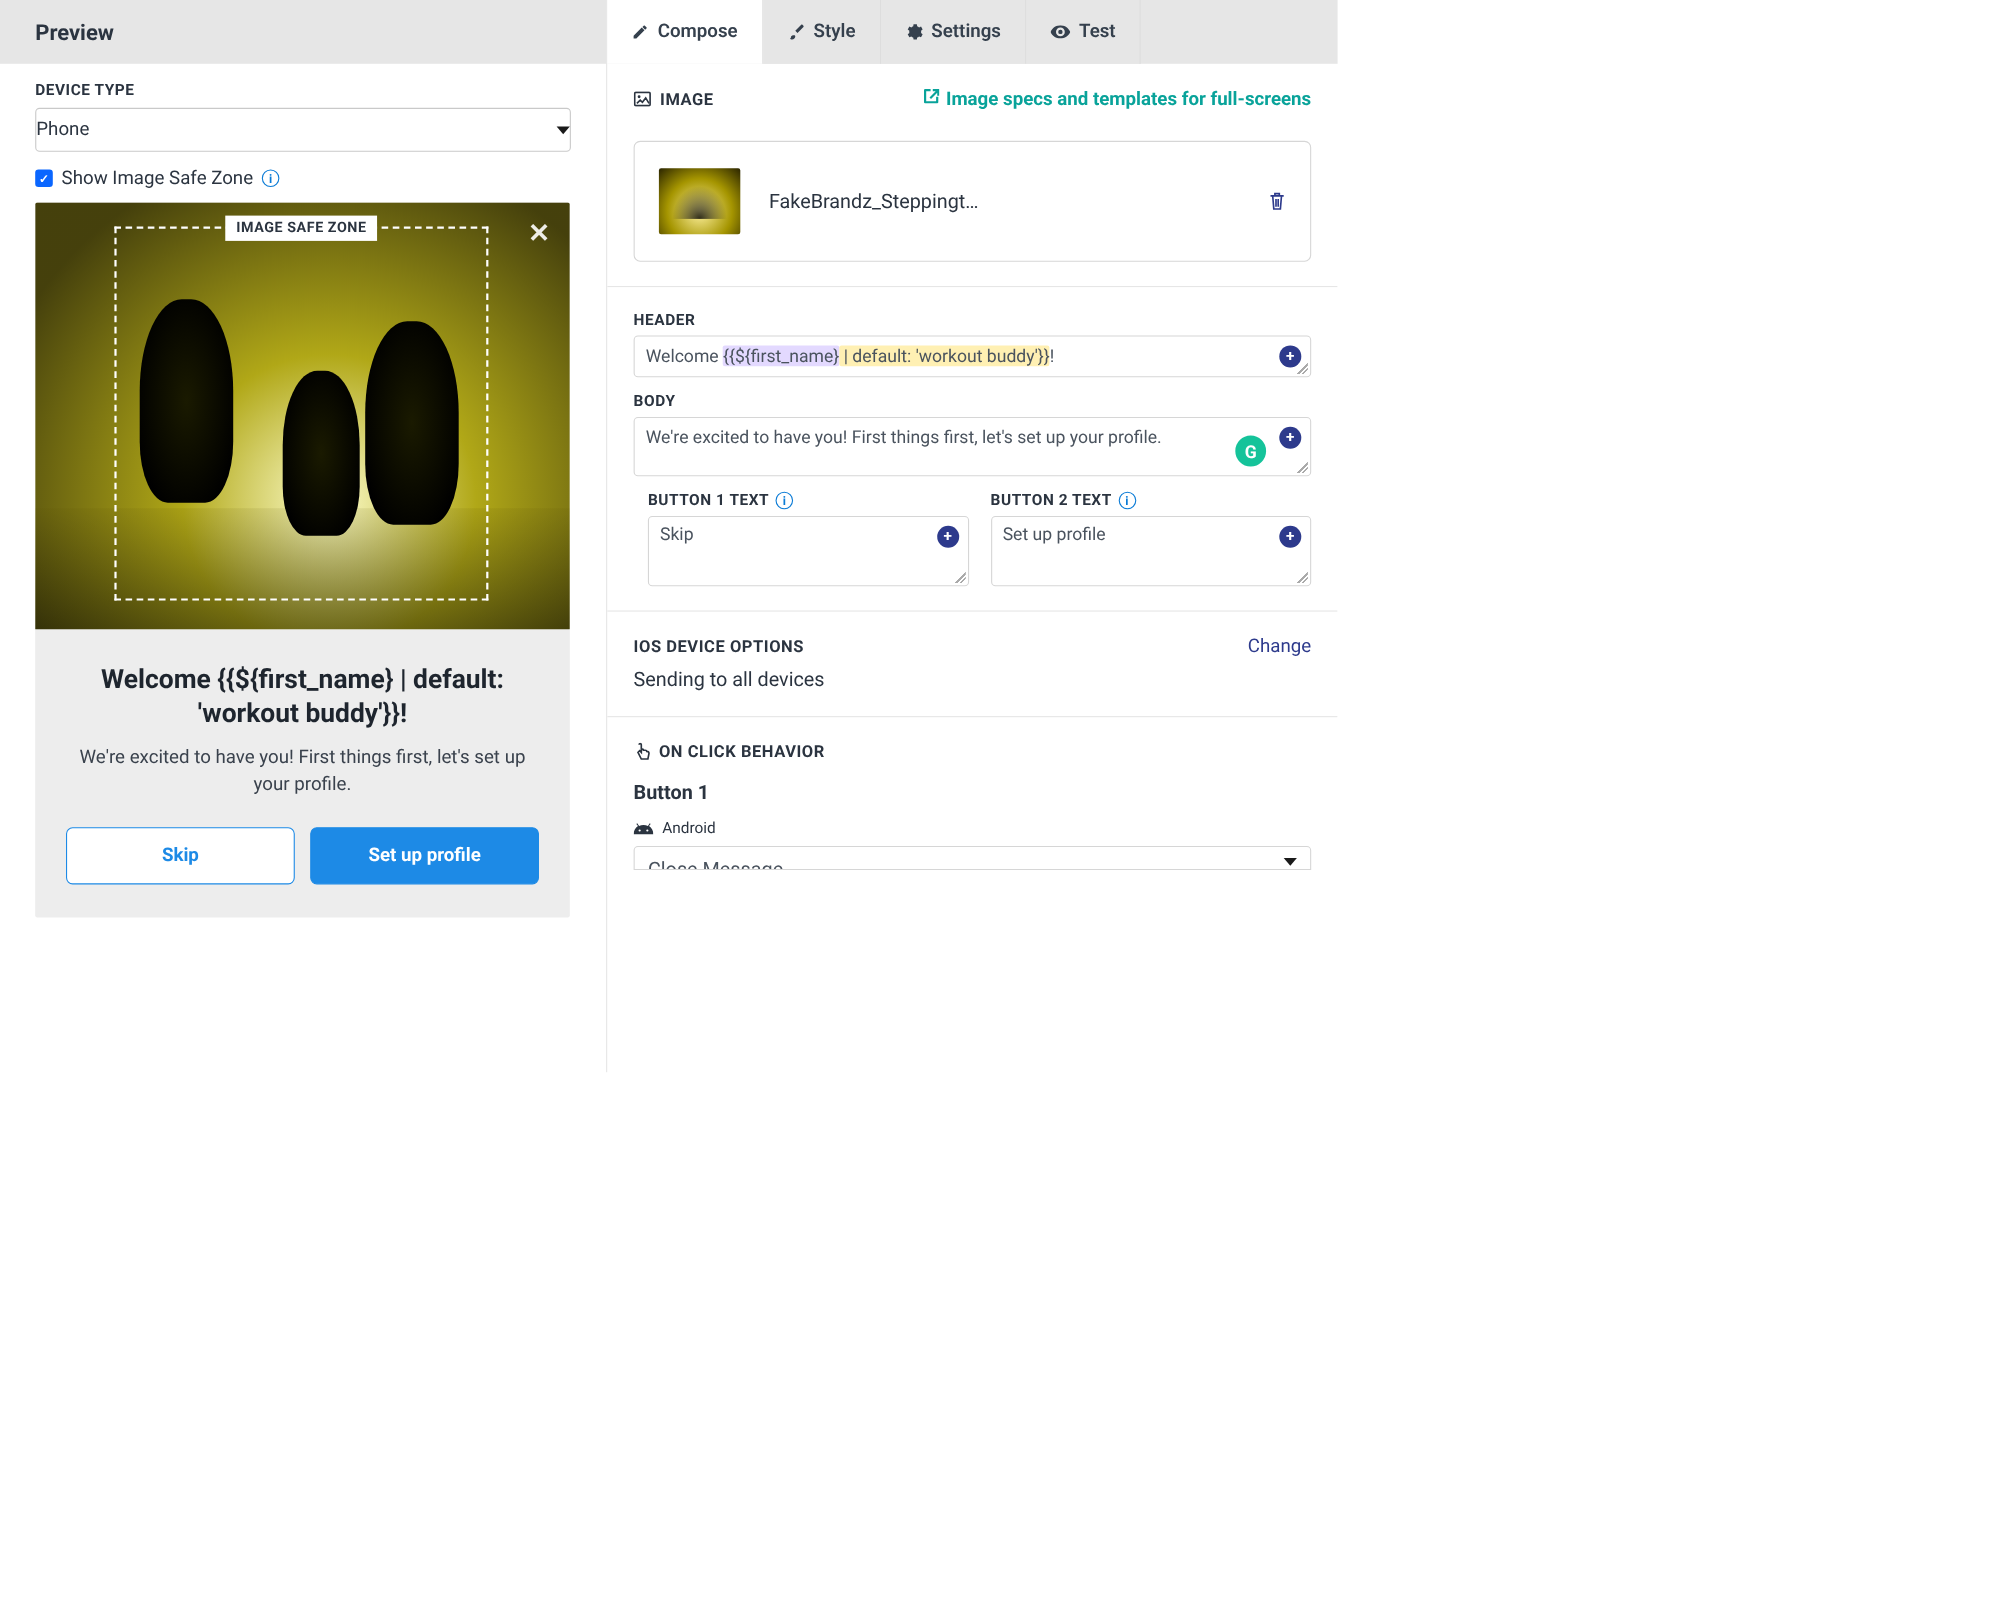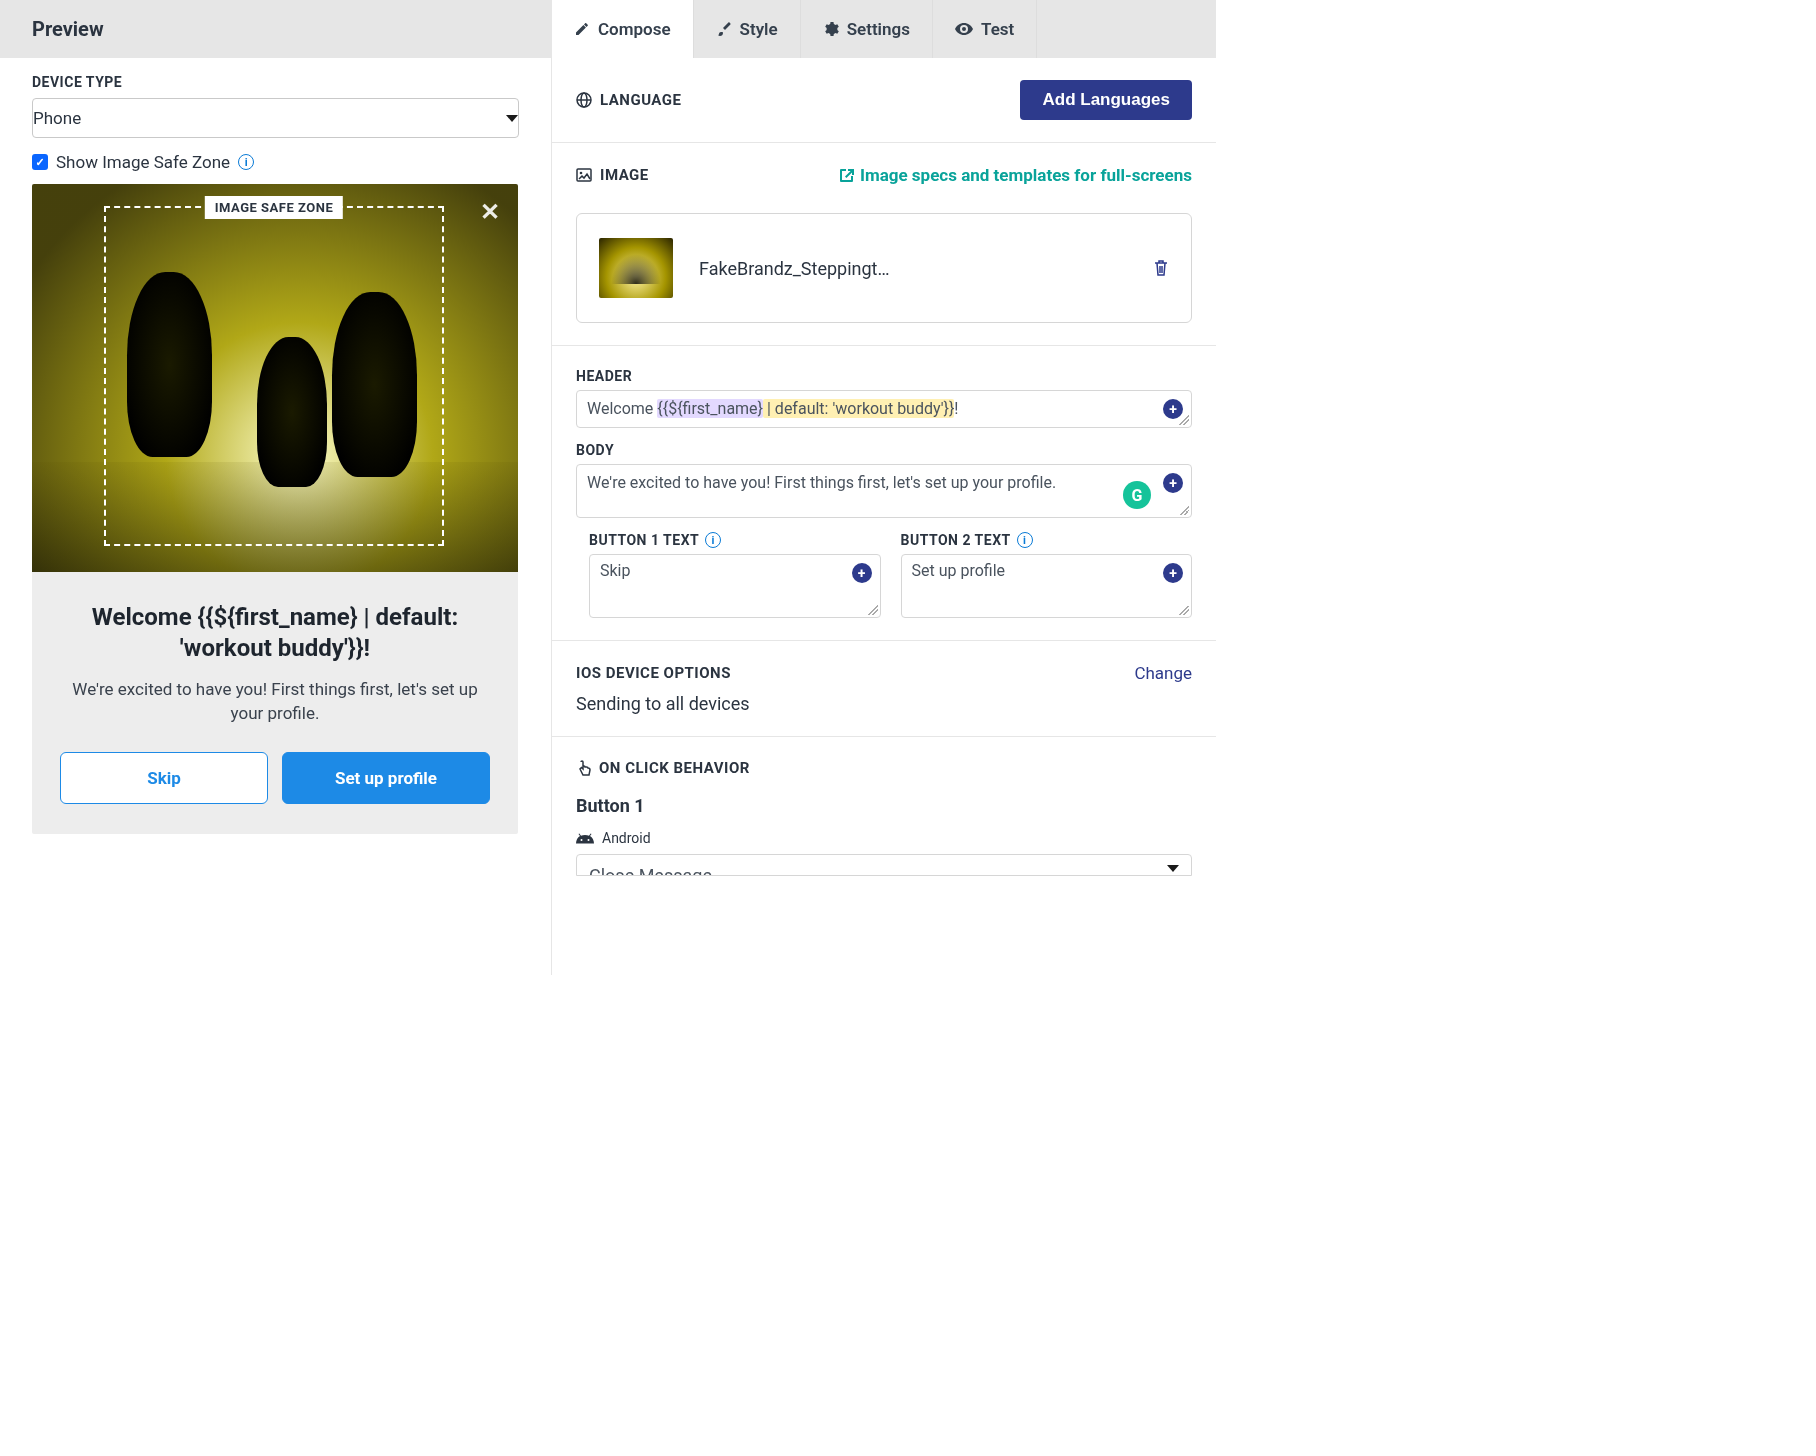--- a/index.html
+++ b/index.html
@@ -249,21 +249,20 @@
     border-radius: 4px;
     padding: 10px 22px;
     font-size: 17px;
     font-weight: 600;
   }
   .link-teal {
     color: #09a39a;
     font-size: 17px;
     font-weight: 700;
     display: inline-flex;
-    align-items: center;
     gap: 6px;
   }
   .image-card {
     margin-top: 28px;
     border: 1px solid #d6d6d6;
     border-radius: 6px;
     padding: 24px 22px;
     display: flex;
     align-items: center;
     gap: 26px;
@@ -485,35 +484,20 @@
           <svg width="18" height="12" viewBox="0 0 18 12">
               <path fill="#35404d" d="M9 0C5 0 1.7 2.5 0 6c1.7 3.5 5 6 9 6s7.3-2.5 9-6c-1.7-3.5-5-6-9-6zm0 10a4 4 0 110-8 4 4 0 010 8zm0-6a2 2 0 100 4 2 2 0 000-4z"></path>
             </svg>
         </span>
         <span>Test</span>
       </div>
     </div>
 
     <div class="right-scroll">
 
-      <div class="section">
-        <div class="section-row">
-          <div class="section-title">
-            <span class="icon-globe">
-              <svg width="16" height="16" viewBox="0 0 16 16">
-                  <circle cx="8" cy="8" r="7" fill="none" stroke="#2b3440" stroke-width="1.5"></circle>
-                  <ellipse cx="8" cy="8" rx="3" ry="7" fill="none" stroke="#2b3440" stroke-width="1.5"></ellipse>
-                  <line x1="1" y1="8" x2="15" y2="8" stroke="#2b3440" stroke-width="1.5"></line>
-                </svg>
-            </span>
-            <span>LANGUAGE</span>
-          </div>
-          <button class="btn-solid-navy">Add Languages</button>
-        </div>
-      </div>
 
       <div class="section">
         <div class="section-row">
           <div class="section-title">
             <span class="icon-image">
               <svg width="16" height="14" viewBox="0 0 16 14">
                   <rect x="1" y="1" width="14" height="12" rx="1" fill="none" stroke="#2b3440" stroke-width="1.5"></rect>
                   <circle cx="5" cy="5" r="1.3" fill="#2b3440"></circle>
                   <path d="M3 11l3-3 2 2 3-4 3 5" fill="none" stroke="#2b3440" stroke-width="1.5"></path>
                 </svg>

